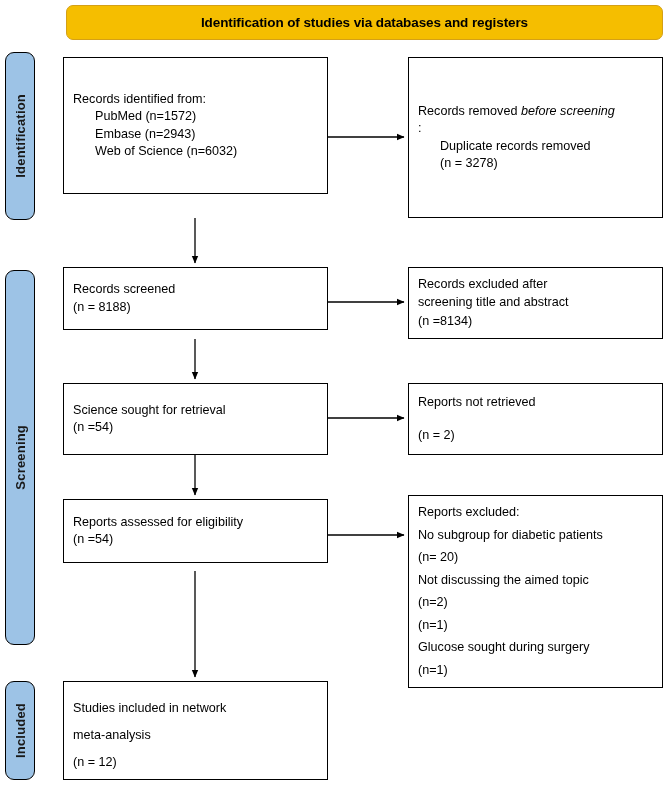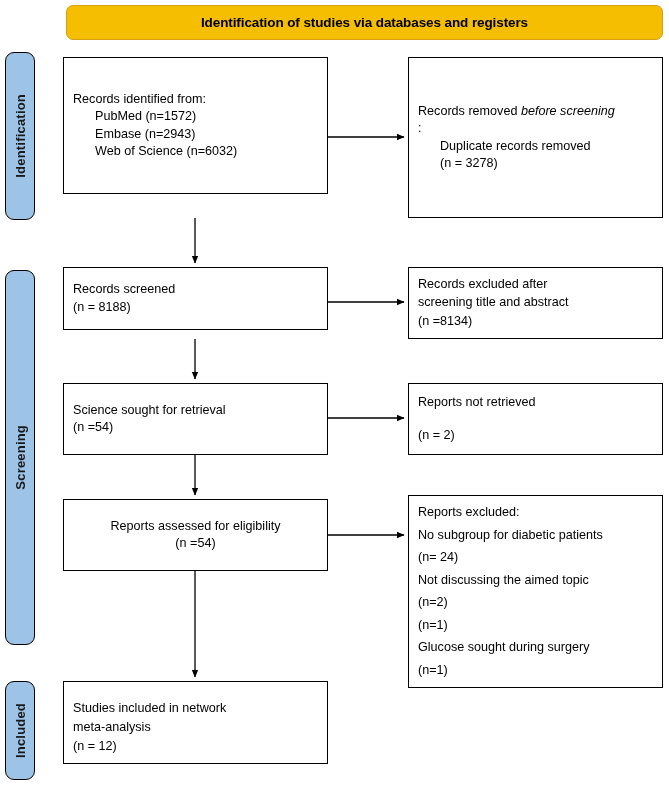--- a/index.html
+++ b/index.html
@@ -81,22 +81,22 @@
   }
   .fbox.top-align { justify-content: space-between; }
   .fbox .line { white-space: pre; }
   .fbox .indent { padding-left: 22px; }
   .ital { font-style: italic; }
 
   
   #box-identified        { left: 63px; top: 57px;  width: 265px; height: 137px; }
   #box-screened          { left: 63px; top: 267px; width: 265px; height: 63px; }
   #box-sought            { left: 63px; top: 383px; width: 265px; height: 72px; }
-  #box-assessed          { left: 63px; top: 499px; width: 265px; height: 72px; align-items: center; }
-  #box-included-final    { left: 63px; top: 681px; width: 265px; height: 83px; }
+  #box-assessed          { left: 63px; top: 499px; width: 265px; height: 64px; }
+  #box-included-final    { left: 63px; top: 681px; width: 265px; height: 99px; }
 
   
   #box-removed           { left: 408px; top: 57px;  width: 255px; height: 161px; }
   #box-excluded-screen   { left: 408px; top: 267px; width: 255px; height: 72px; justify-content: space-between; }
   #box-not-retrieved     { left: 408px; top: 383px; width: 255px; height: 72px; gap: 16px; }
   #box-reports-excluded  { left: 408px; top: 495px; width: 255px; height: 193px; }
 
   
   .conn {
     position: absolute;
@@ -159,21 +159,21 @@
   </div>
 
   <div class="fbox" id="box-assessed">
     <div class="line">Reports assessed for eligibility</div>
     <div class="line">(n =54)</div>
   </div>
 
   <div class="fbox top-align" id="box-reports-excluded">
     <div class="line">Reports excluded:</div>
     <div class="line">No subgroup for diabetic patients</div>
-    <div class="line">(n= 24)</div>
+    <div class="line">(n= 20)</div>
     <div class="line">Not discussing the aimed topic</div>
     <div class="line">(n=2)</div>
     <div class="line">(n=1)</div>
     <div class="line">Glucose sought during surgery</div>
     <div class="line">(n=1)</div>
   </div>
 
   <div class="fbox top-align" id="box-included-final" style="padding-top:18px;">
     <div class="line">Studies included in network</div>
     <div class="line">meta-analysis</div>

